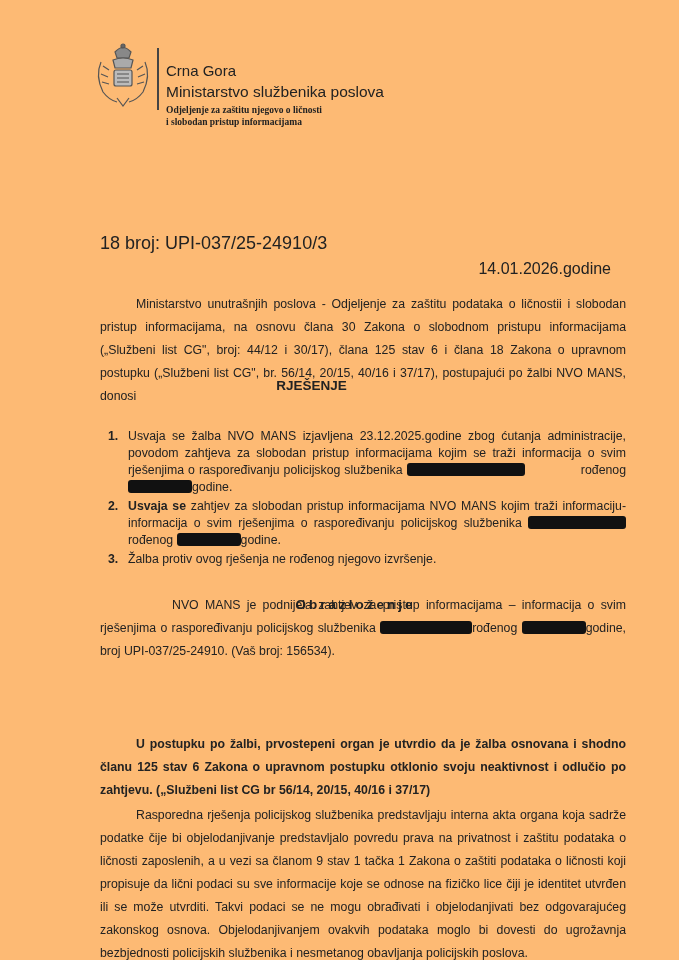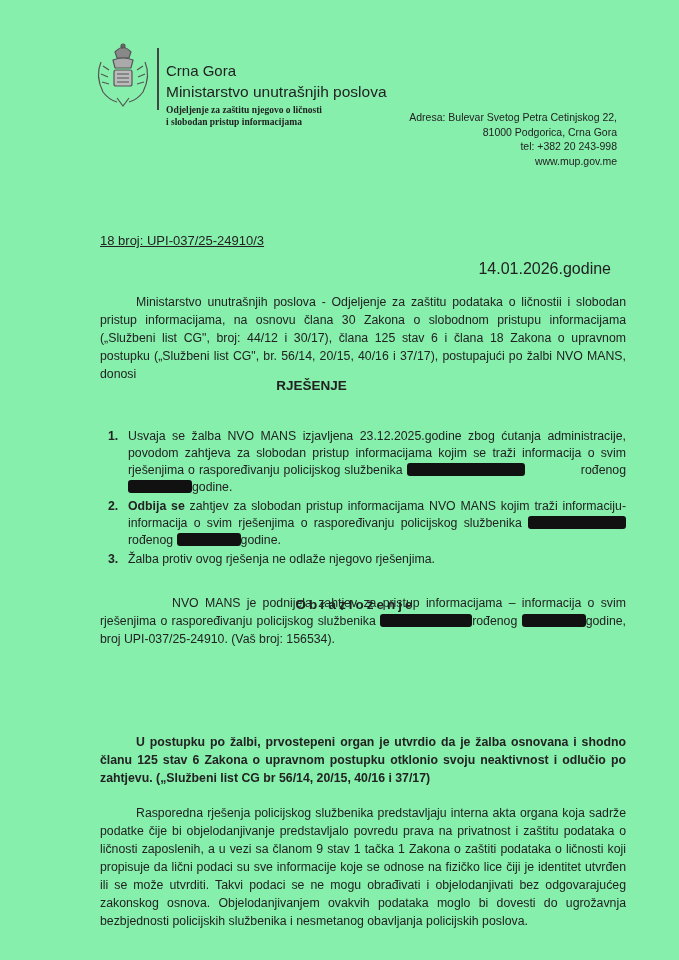--- a/index.html
+++ b/index.html
@@ -1,30 +1,30 @@
 <!DOCTYPE html>
 <html><head>
   <meta charset="utf-8">
   <style>
     html, body { margin: 0; padding: 0; }
     body {
       width: 679px; height: 960px; background: #ffffff; position: relative; overflow: hidden;
       font-family: "Liberation Sans", sans-serif; color: #222;
     }
-    .page { position: absolute; inset: 0; background: #86efac; }
+    .page { position: absolute; inset: 0; background: #fdba74; }
     .crest { position: absolute; left: 93px; top: 42px; width: 60px; height: 68px; }
     .vbar { position: absolute; left: 157px; top: 48px; width: 2px; height: 62px; background: #444; }
     .hdr-country { position: absolute; left: 166px; top: 62px; font-size: 15px; color: #222; }
     .hdr-ministry { position: absolute; left: 166px; top: 83px; font-size: 15.5px; color: #222; }
     .hdr-dept { position: absolute; left: 166px; top: 104px; font-family: "Liberation Serif", serif; font-weight: bold; font-size: 9.5px; line-height: 12px; color: #222; }
     .addr { position: absolute; right: 62px; top: 110px; text-align: right; font-size: 10.5px; line-height: 14.5px; color: #222; }
-    .ref { position: absolute; left: 100px; top: 233px; font-size: 13px; text-decoration: underline; }
+    .ref { position: absolute; left: 100px; top: 233px; font-size: 18px; }
     .date { position: absolute; right: 68px; top: 260px; font-size: 16px; }
     .para {
-      position: absolute; left: 100px; width: 526px; font-size: 12.3px; line-height: 18px;
+      position: absolute; left: 100px; width: 526px; font-size: 12.3px; line-height: 23px;
       text-align: justify; color: #222;
     }
     .para .ind { display: inline-block; width: 36px; }
     .title { position: absolute; left: 0; width: 623px; text-align: center; font-weight: bold; font-size: 13.5px; }
     .spaced { letter-spacing: 3px; }
     .list { position: absolute; left: 108px; width: 518px; font-size: 12.3px; line-height: 17px; color: #222; }
     .li { display: flex; margin-bottom: 0; }
     .li .num { width: 20px; flex-shrink: 0; font-weight: bold; }
     .li .txt { flex: 1; text-align: justify; }
     .redact { display: inline-block; background: #111; height: 13px; vertical-align: -2px; border-radius: 3px; }
@@ -43,32 +43,26 @@
       <path d="M10 24 l6 4 M8 32 l7 3 M9 40 l7 2 M50 24 l-6 4 M52 32 l-7 3 M51 40 l-7 2"></path>
       <rect x="21" y="28" width="18" height="16" rx="2" fill="#bbb"></rect>
       <path d="M24 32 h12 M24 36 h12 M24 40 h12"></path>
       <path d="M20 18 q10 -4 20 0 l-2 8 h-16 z" fill="#aaa"></path>
       <path d="M24 56 l6 8 l6 -8"></path>
     </g>
   </svg>
   <div class="vbar"></div>
 
   <div class="hdr-country">Crna Gora</div>
-  <div class="hdr-ministry">Ministarstvo unutrašnjih poslova</div>
+  <div class="hdr-ministry">Ministarstvo službenika poslova</div>
   <div class="hdr-dept">
     <div>Odjeljenje za zaštitu njegovo o ličnosti</div>
     <div>i slobodan pristup informacijama</div>
   </div>
 
-  <div class="addr">
-    <div>Adresa: Bulevar Svetog Petra Cetinjskog 22,</div>
-    <div>81000 Podgorica, Crna Gora</div>
-    <div>tel: +382 20 243-998</div>
-    <div>www.mup.gov.me</div>
-  </div>
 
   <div class="ref">18 broj: UPI-037/25-24910/3</div>
   <div class="date">14.01.2026.godine</div>
 
   <div class="para" style="top:293px;">
     <span class="ind"></span><span>Ministarstvo unutrašnjih poslova - Odjeljenje za zaštitu podataka o ličnostii i slobodan pristup informacijama, na osnovu člana 30 Zakona o slobodnom pristupu informacijama („Službeni list CG", broj: 44/12 i 30/17), člana 125 stav 6 i člana 18 Zakona o upravnom postupku („Službeni list CG", br. 56/14, 20/15, 40/16 i 37/17), postupajući po žalbi NVO MANS, donosi</span>
   </div>
 
   <div class="title" style="top:378px;">RJEŠENJE</div>
 
@@ -79,29 +73,29 @@
         <span>Usvaja se žalba NVO MANS izjavljena 23.12.2025.godine zbog ćutanja administracije, povodom zahtjeva za slobodan pristup informacijama kojim se traži informacija o svim rješenjima o raspoređivanju policijskog službenika</span>
         <span class="redact" style="width:118px;"></span>
         &nbsp;&nbsp;&nbsp;&nbsp;&nbsp;&nbsp;&nbsp;&nbsp;&nbsp;&nbsp;&nbsp;&nbsp;
         <span>rođenog</span>
         <span class="redact" style="width:64px;"></span><span>godine.</span>
       </span>
     </div>
     <div class="li" style="margin-top:2px;">
       <span class="num">2.</span>
       <span class="txt">
-        <b>Odbija se</b><span> zahtjev za slobodan pristup informacijama NVO MANS kojim traži informaciju- informacija o svim rješenjima o raspoređivanju policijskog službenika</span>
+        <b>Usvaja se</b><span> zahtjev za slobodan pristup informacijama NVO MANS kojim traži informaciju- informacija o svim rješenjima o raspoređivanju policijskog službenika</span>
         <span class="redact" style="width:98px;"></span>
         <span>rođenog</span>
         <span class="redact" style="width:64px;"></span><span>godine.</span>
       </span>
     </div>
     <div class="li" style="margin-top:2px;">
       <span class="num">3.</span>
-      <span class="txt">Žalba protiv ovog rješenja ne odlaže njegovo rješenjima.</span>
+      <span class="txt">Žalba protiv ovog rješenja ne rođenog njegovo izvršenje.</span>
     </div>
   </div>
 
   <div class="title spaced" style="top:597px;padding-left:44px;">Obrazloženje</div>
 
   <div class="para" style="top:594px;">
     <span class="ind" style="width:72px;"></span><span>NVO MANS je podnijela zahtjev za pristup informacijama – informacija o svim rješenjima o raspoređivanju policijskog službenika</span>
     <span class="redact" style="width:92px;"></span><span>rođenog</span>
     <span class="redact" style="width:64px;"></span><span>godine, broj UPI-037/25-24910. (Vaš broj: 156534).</span>
   </div>

